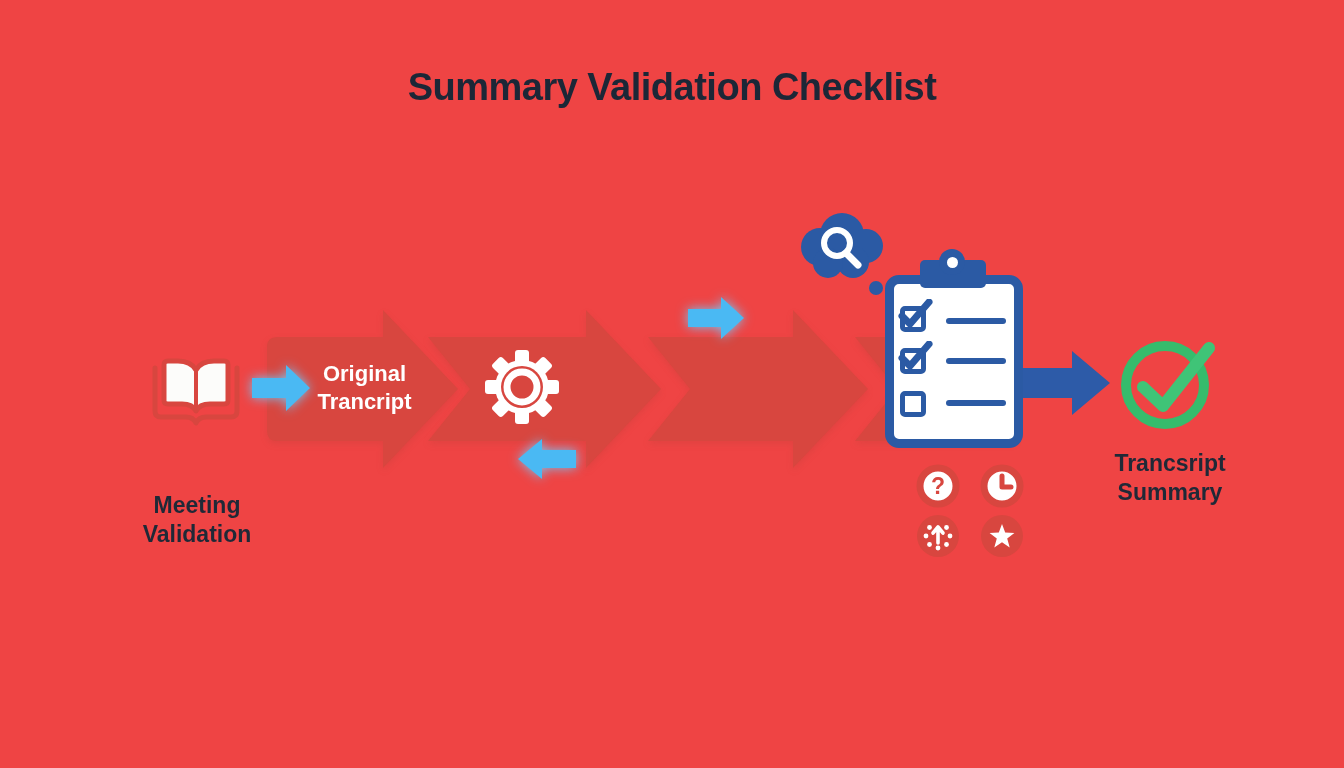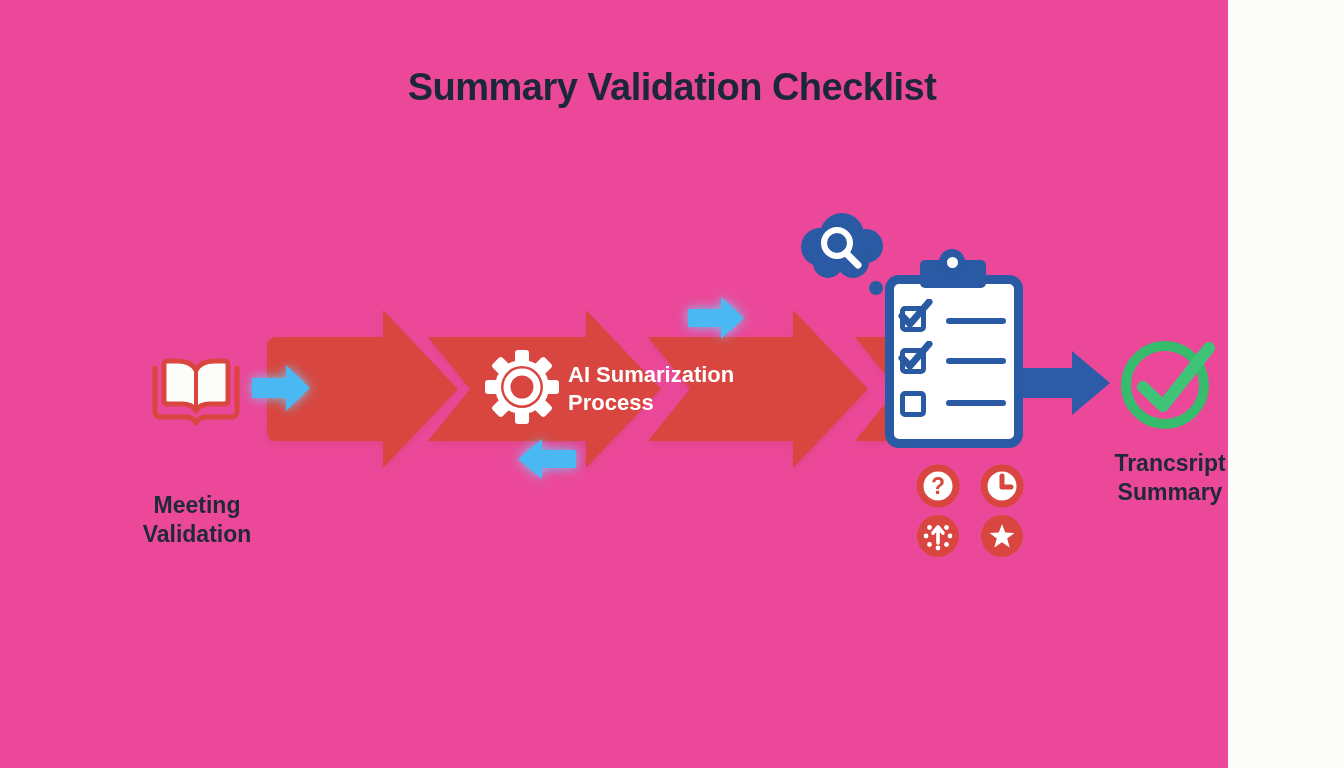--- a/index.html
+++ b/index.html
@@ -1,16 +1,16 @@
 <!DOCTYPE html>
 <html><head>
 <meta charset="utf-8">
 <style>
   html,body{margin:0;padding:0;background:#fcfcfa;}
-  #canvas{position:relative;width:1228px;height:768px;background:#ec4899;overflow:hidden;
+  #canvas{position:relative;width:1344px;height:768px;background:#ef4444;overflow:hidden;
           font-family:"Liberation Sans",sans-serif;}
   .abs{position:absolute;}
   #title{left:0;top:66px;width:1344px;text-align:center;font-size:38px;font-weight:bold;
          color:#1c2737;letter-spacing:-0.5px;margin:0;}
   .node-label{font-size:23px;line-height:29px;font-weight:600;color:#1f2937;text-align:center;}
   #source-label{left:122px;top:449px;width:150px;margin-top:42px;}
   #result-label{left:1100px;top:449px;width:140px;}
   .chevron-text{color:#ffffff;font-size:22px;line-height:28px;font-weight:600;z-index:4;}
   #step1-label{left:297px;top:360px;width:135px;text-align:center;}
   #step2-label{left:568px;top:361px;width:185px;text-align:left;}
@@ -63,23 +63,23 @@
     <svg width="222" height="158" viewBox="0 0 222 158">
       <path d="M0,27 H145 V0 L220,79 L145,158 V131 H0 L42,79 Z" fill="#d8463f"></path>
     </svg>
   </span>
   <span class="abs chev" style="left:855px;top:337px;">
     <svg width="160" height="104" viewBox="0 0 160 104">
       <path d="M0,0 H160 V104 H0 L42,52 Z" fill="#d8463f"></path>
     </svg>
   </span>
 
-  <div id="step2-label" class="abs chevron-text">
-    <span>AI Sumarization</span><br>
-    <span>Process</span>
+  <div id="step1-label" class="abs chevron-text">
+    <span>Original</span><br>
+    <span>Trancript</span>
   </div>
 
   <span class="abs" style="left:484px;top:349px;z-index:4;">
     <svg width="76" height="76" viewBox="0 0 76 76">
       <g fill="#ffffff">
         <circle cx="38" cy="38" r="27"></circle>
         <rect x="31" y="1" width="14" height="16" rx="3"></rect>
         <rect x="31" y="1" width="14" height="16" rx="3" transform="rotate(45 38 38)"></rect>
         <rect x="31" y="1" width="14" height="16" rx="3" transform="rotate(90 38 38)"></rect>
         <rect x="31" y="1" width="14" height="16" rx="3" transform="rotate(135 38 38)"></rect>

